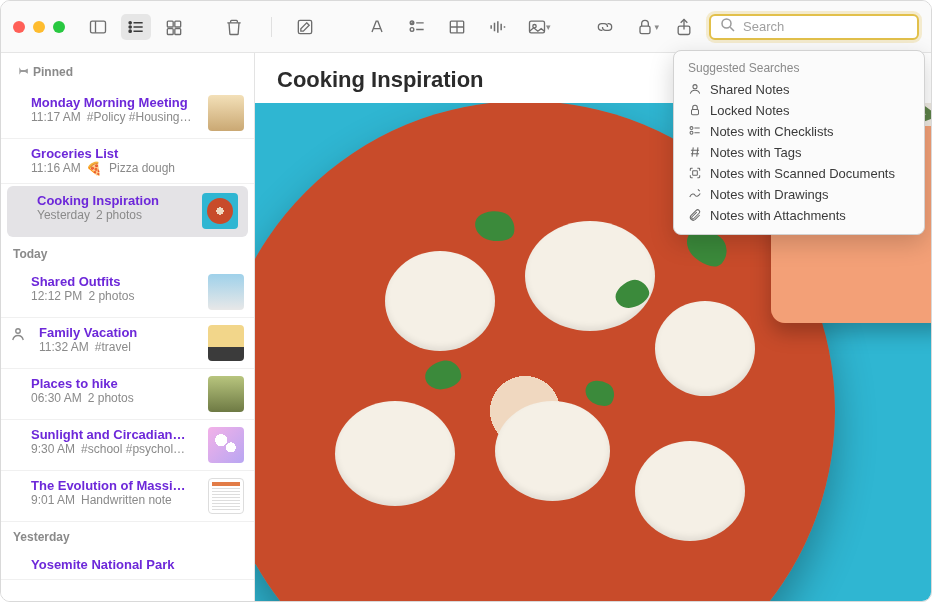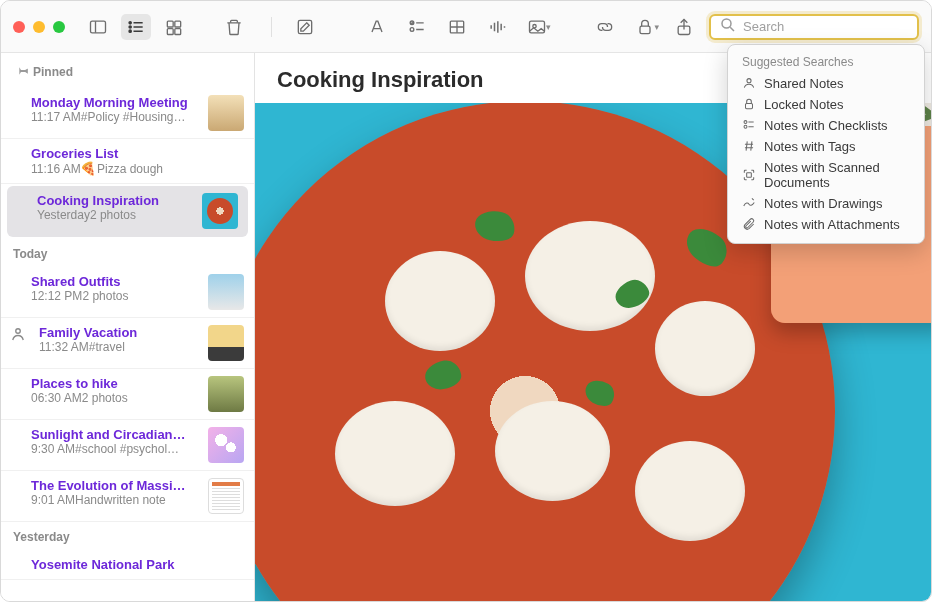--- a/index.html
+++ b/index.html
@@ -13,33 +13,33 @@
     .dot.green { background: #28c840; }
     .tb-btn { width: 30px; height: 26px; display: flex; align-items: center; justify-content: center; border-radius: 5px; color: #6d6d6d; }
     .tb-btn.active { background: #e6e6e6; color: #3b3b3b; }
     .tb-sep { width: 1px; height: 20px; background: #e0e0e0; }
     .tb-spacer { flex: 1; }
     .tb-right { display:flex; align-items:center; gap:10px; }
     .search-wrap { position: relative; }
     .search-box { width: 210px; height: 26px; border: 2px solid #e2c04a; border-radius: 6px; display:flex; align-items:center; padding: 0 8px; gap:6px; background: #fff; box-shadow: 0 0 0 3px rgba(226,192,74,0.25);}
     .search-box input { border:none; outline:none; font-size:13px; flex:1; background: transparent; color:#555;}
     .search-box input::placeholder { color:#a0a0a0; }
-    .suggest-dropdown { position:absolute; top:30px; right:-6px; width:198px; background:#fbfbfb; border:1px solid #d2d2d2; border-radius:8px; box-shadow: 0 8px 24px rgba(0,0,0,0.18); padding:8px 0; z-index: 50; }
+    .suggest-dropdown { position:absolute; top:36px; right:-6px; width:252px; background:#fbfbfb; border:1px solid #d2d2d2; border-radius:8px; box-shadow: 0 8px 24px rgba(0,0,0,0.18); padding:8px 0; z-index: 50; }
     .suggest-title { font-size:12px; color:#8a8a8a; padding:2px 14px 4px; }
     .suggest-item { display:flex; align-items:center; gap:8px; padding:3px 14px; font-size:13px; color:#3a3a3a; cursor:default; }
     .suggest-item .sicon { width:14px; height:14px; display:flex; align-items:center; justify-content:center; color:#6a6a6a; }
     .body { flex:1; display:flex; overflow:hidden; }
     .sidebar { width:254px; border-right:1px solid #e3e3e3; background:#fff; overflow-y:auto; }
     .section-header { display:flex; align-items:center; gap:2px; padding:8px 12px 6px; font-size:12px; font-weight:600; color:#8a8a8a; }
     .pin-icon { color:#9a9a9a; }
     .note-row { display:flex; gap:8px; padding:7px 10px 7px 30px; border-bottom:1px solid #f0f0f0; align-items:flex-start; cursor:default;}
     .note-row.selected { background:#e4e3e6; border-radius:6px; margin:2px 6px; border-bottom:1px solid transparent;}
     .note-meta { flex:1; min-width:0; }
     .note-title { font-size:13px; font-weight:700; color:#6d28d9; white-space:nowrap; overflow:hidden; text-overflow:ellipsis; }
-    .note-sub { font-size:12px; color:#8a8a8a; white-space:nowrap; overflow:hidden; text-overflow:ellipsis; display:flex; align-items:flex-end;}
+    .note-sub { font-size:12px; color:#8a8a8a; white-space:nowrap; overflow:hidden; text-overflow:ellipsis; display:flex; gap:6px; align-items:flex-start;}
     .note-sub .emoji { font-size:13px; }
     .thumb { width:36px; height:36px; border-radius:4px; flex-shrink:0; }
     .row-leading { width:18px; height:18px; margin-left:-22px; margin-right:4px; display:flex; align-items:center; justify-content:center; color:#8a8a8a; flex-shrink:0;}
     .content { flex:1; overflow:hidden; display:flex; flex-direction:column; }
     .note-heading { font-size:22px; font-weight:700; color:#2b2b2b; padding:14px 22px 10px; }
     .hero { flex:1; margin:0; background:#2fb6d2; position:relative; overflow:hidden;}
     .pizza { position:absolute; left:-40px; bottom:-120px; width:620px; height:620px; border-radius:50%; background: radial-gradient(circle at 50% 50%, #f0d8c0 0 8%, #c84b2a 8% 78%, #e1b07a 78% 86%, #d49a5a 86% 100%); box-shadow: 0 20px 40px rgba(0,0,0,0.3);}
     .cheese { position:absolute; border-radius:50%; background:#f5f0e6; box-shadow: inset 0 -4px 6px rgba(0,0,0,0.08);}
     .basil { position:absolute; background:#3b8a3b; border-radius: 60% 40% 55% 45% / 50% 60% 40% 50%; transform: rotate(12deg);}
     .drink { position:absolute; right:-20px; top:-20px; width:180px; height:240px; }

